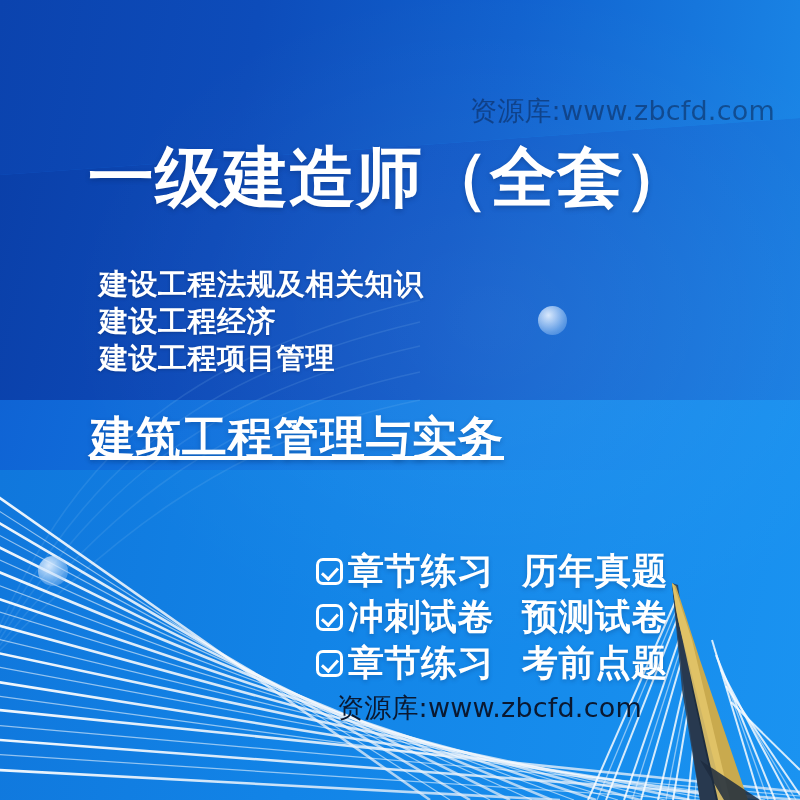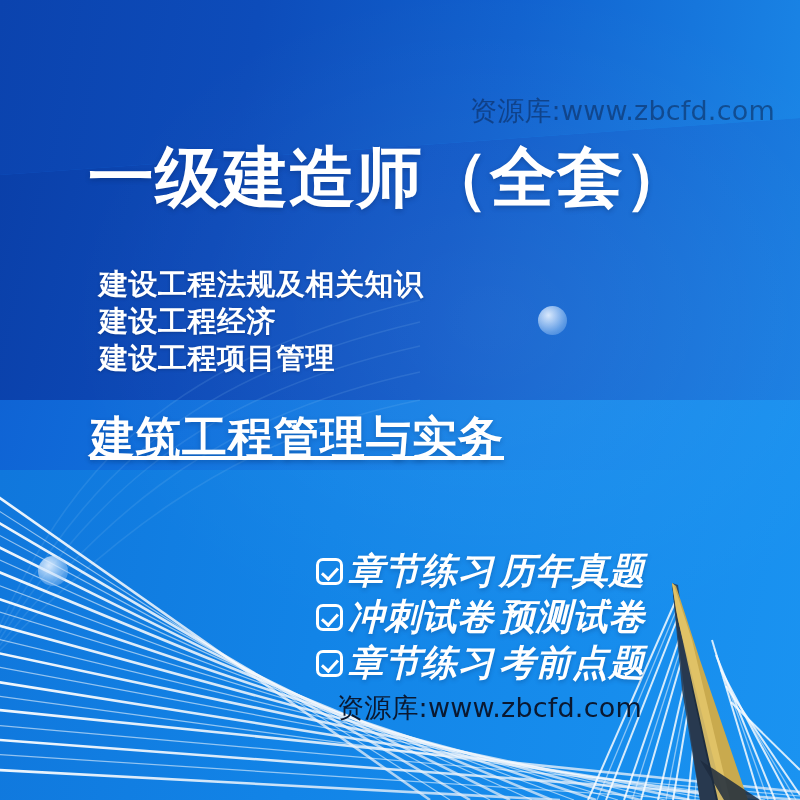--- a/index.html
+++ b/index.html
@@ -96,23 +96,22 @@
     position: absolute; left: 6px; top: 3px;
     width: 7px; height: 13px;
     border: solid #ffffff;
     border-width: 0 3.4px 3.4px 0;
     transform: rotate(42deg);
   }
   .feat-a, .feat-b {
     font-size: 36px; font-weight: 700; color: #ffffff;
     letter-spacing: .5px;
     text-shadow: 0 2px 4px rgba(0,40,95,.28);
-    font-style: italic;
-  }
-  .feat-b { margin-left: 5px; text-align: center; }
+  }
+  .feat-b { margin-left: 28px; text-align: center; }
 
   
   .wm-top {
     position: absolute; left: 470px; top: 93px;
     font-size: 27px; color: rgba(10,32,72,0.52);
     letter-spacing: .2px; white-space: nowrap;
     font-family: "DejaVu Sans", sans-serif;
   }
   .wm-bottom {
     position: absolute; left: 337px; top: 690px;

